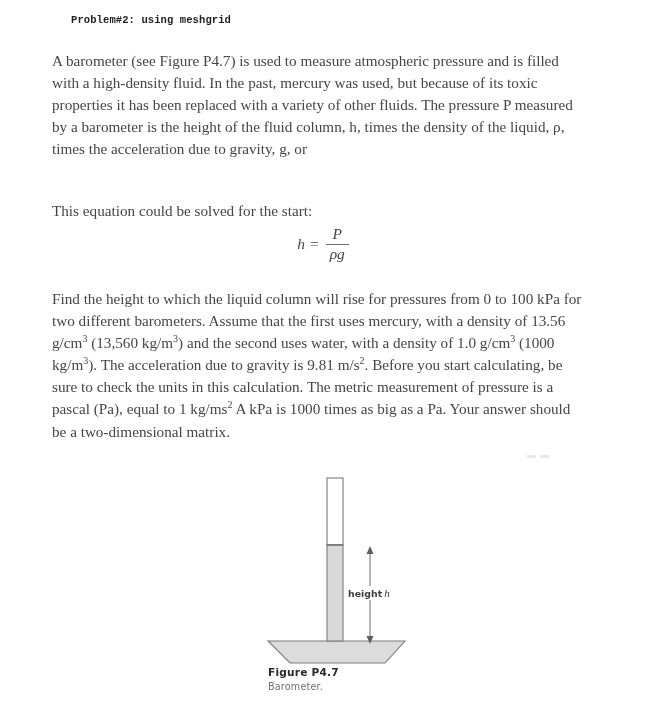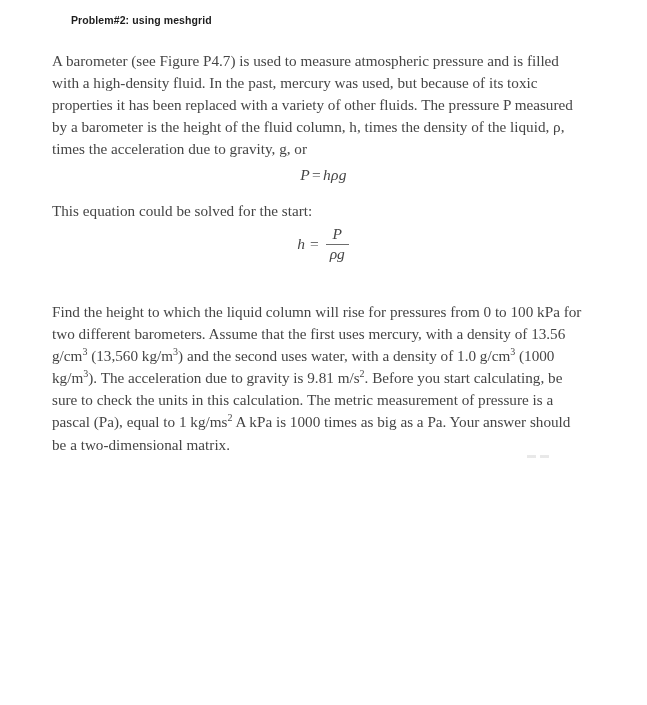--- a/index.html
+++ b/index.html
@@ -23,41 +23,41 @@
     width: 647px;
     height: 705px;
     background: #ffffff;
   }
 
   
   .problem-title {
     position: absolute;
     left: 71px;
     top: 14px;
-    font-family: Liberation Sans, sans-serif;
+    font-family: Liberation Mono, monospace;
     font-size: 10.5px;
     font-weight: bold;
     color: #1d1d1d;
     letter-spacing: 0.1px;
   }
 
   
   .para {
     position: absolute;
     left: 52px;
     width: 534px;
     font-size: 15.2px;
     line-height: 22.1px;
     text-align: left;
     color: #454545;
     text-rendering: optimizeLegibility;
   }
   .para-1 { top: 50px; }
   .para-2 { top: 200px; }
-  .para-3 { top: 301px; }
+  .para-3 { top: 288px; }
 
   sup.sup3 {
     font-size: 0.66em;
     vertical-align: 0.55em;
     line-height: 0;
   }
 
   
   .eq-line {
     position: absolute;
@@ -159,36 +159,58 @@
 </style>
 </head>
 <body>
 
 <div id="page">
 
   <div class="problem-title">Problem#2: using meshgrid</div>
 
   <div class="para para-1">A barometer (see Figure P4.7) is used to measure atmospheric pressure and is filled with a high-density fluid. In the past, mercury was used, but because of its toxic properties it has been replaced with a variety of other fluids. The pressure P measured by a barometer is the height of the fluid column, h, times the density of the liquid, ρ, times the acceleration due to gravity, g, or</div>
 
-  <div class="eq-line eq-1">
-    <span>P</span><span class="eqop">=</span><span>hρg</span>
-  </div>
 
   <div class="para para-2">This equation could be solved for the start:</div>
 
   <div class="eq-line eq-2">
     <span class="frac-wrap">
       <span class="frac-lhs">h</span><span class="frac-eq">=</span><span class="frac">
         <span class="num">P</span>
         <span class="bar"></span>
         <span class="den">ρg</span>
       </span>
     </span>
   </div>
 
   <div class="para para-3">
     <span>Find the height to which the liquid column will rise for pressures from 0 to 100 kPa for two different barometers. Assume that the first uses mercury, with a density of 13.56 g/cm</span><sup class="sup3">3</sup><span> (13,560 kg/m</span><sup class="sup3">3</sup><span>) and the second uses water, with a density of 1.0 g/cm</span><sup class="sup3">3</sup><span> (1000 kg/m</span><sup class="sup3">3</sup><span>). The acceleration due to gravity is 9.81 m/s</span><sup class="sup3">2</sup><span>. Before you start calculating, be sure to check the units in this calculation. The metric measurement of pressure is a pascal (Pa), equal to 1 kg/ms</span><sup class="sup3">2</sup><span> A kPa is 1000 times as big as a Pa. Your answer should be a two-dimensional matrix.</span>
   </div>
 
   <div class="artifact"></div>
 
+  <div id="figure">
+    <svg width="170" height="200" viewBox="0 0 170 200">
+
+      <polygon points="13,173 150,173 130,195 35,195" fill="#dcdcdc" stroke="#7a7a7a" stroke-width="1.1"></polygon>
+
+      <rect x="72" y="10" width="16" height="67" fill="#ffffff" stroke="#7a7a7a" stroke-width="1.1"></rect>
+
+      <rect x="72" y="77" width="16" height="96" fill="#d9d9d9" stroke="#7a7a7a" stroke-width="1.1"></rect>
+
+      <line x1="72" y1="77" x2="88" y2="77" stroke="#6d6d6d" stroke-width="1.2"></line>
+
+      <line x1="115" y1="82" x2="115" y2="172" stroke="#6b6b6b" stroke-width="1"></line>
+      <polygon points="115,78 111.5,86 118.5,86" fill="#5e5e5e"></polygon>
+      <polygon points="115,176 111.5,168 118.5,168" fill="#5e5e5e"></polygon>
+
+      <rect x="92" y="118" width="48" height="14" fill="#ffffff"></rect>
+    </svg>
+
+    <div style="position:absolute; left:93px; top:118px; width:52px; height:14px; font-family:'DejaVu Sans', sans-serif; font-size:9.4px; color:#3d3d3d; line-height:14px;">
+      <span style="font-weight:bold;">height</span><span style="font-style:italic; font-family:'Liberation Serif', serif; font-size:11px; padding-left:2px;">h</span>
+    </div>
+
+    <div class="fig-caption-title">Figure P4.7</div>
+    <div class="fig-caption-sub">Barometer.</div>
+  </div>
 
 </div>
 
 </body></html>

